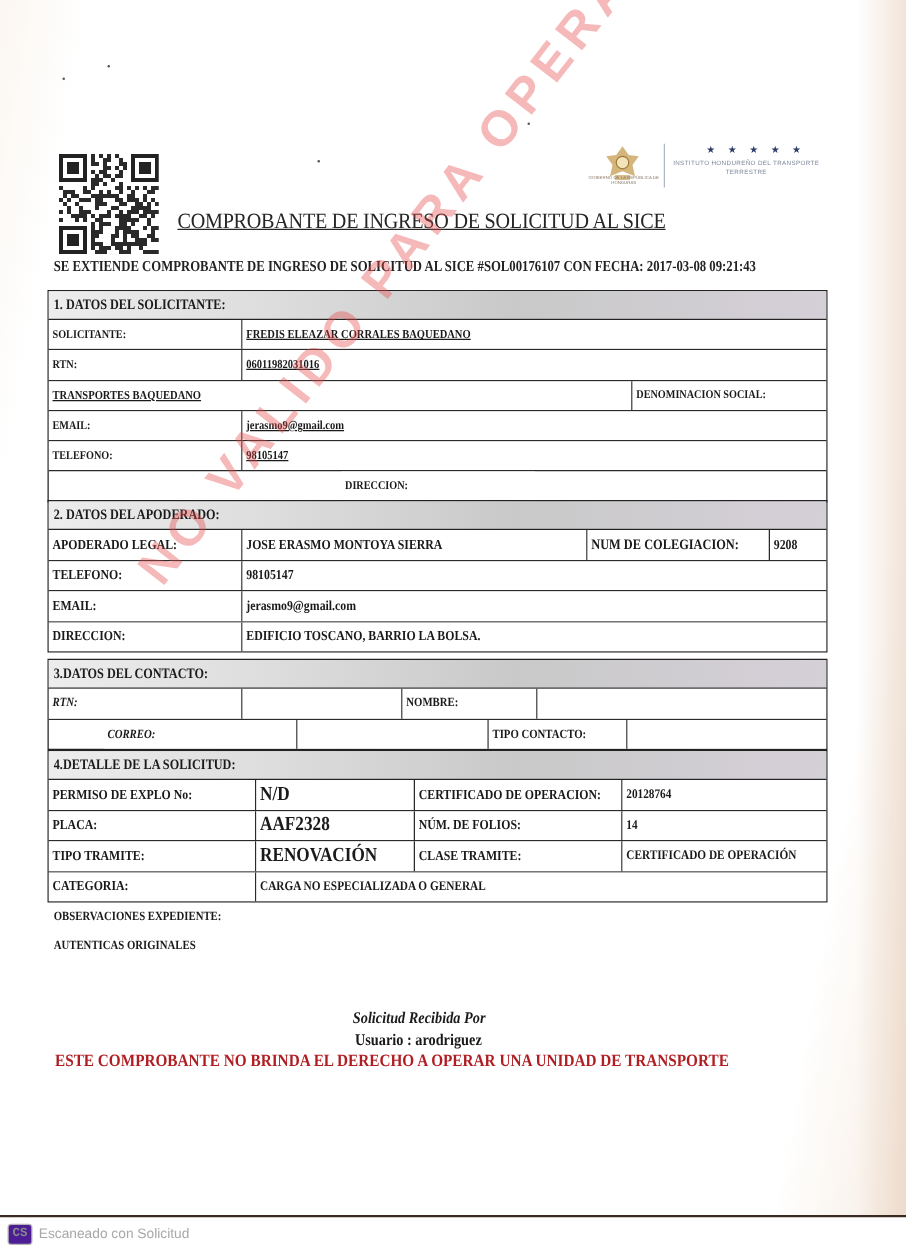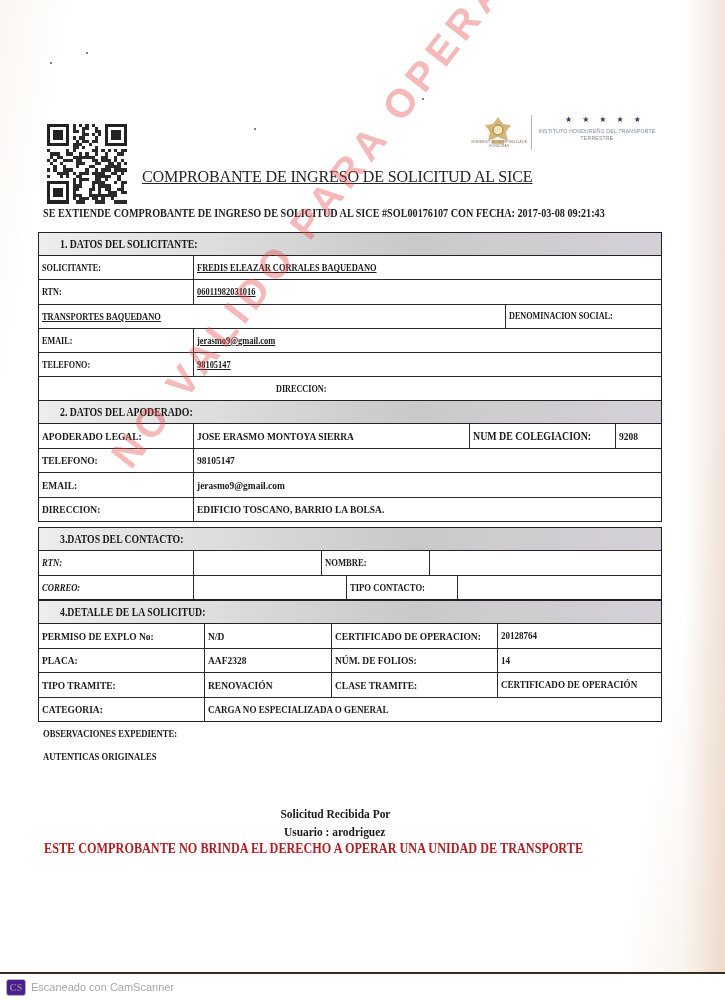--- a/index.html
+++ b/index.html
@@ -20,21 +20,21 @@
   }
   .scan-edge {
     position: absolute; left: 0; top: 972px; width: 725px; height: 2px; background: #3a2a22;
   }
   .footer {
     position: absolute; left: 0; top: 974px; width: 725px; height: 26px; background: #ffffff;
     display: flex; align-items: center; padding-left: 6px; box-sizing: border-box;
   }
   .cs-logo {
     width: 18px; height: 15px; border: 1px solid #b5b5b5; border-radius: 3px; background: #4c1d95;
-    color: #8a8a8a; font-family: Liberation Serif, serif; font-weight: bold; font-size: 10px;
+    color: #8a8a8a; font-family: Liberation Mono, monospace; font-weight: bold; font-size: 10px;
     display: flex; align-items: center; justify-content: center; margin-right: 5px;
   }
   .cs-text { font-family: "Liberation Sans", sans-serif; font-size: 11px; color: #a8a8a8; }
 
   .qr {
     position: absolute; left: 47px; top: 122px; width: 80px; height: 83px;
     background-color: #fff;
   }
   .qr svg { width: 100%; height: 100%; display: block; }
 
@@ -59,21 +59,21 @@
     position: absolute; left: 43px; top: 206px; font-size: 12.2px; font-weight: bold; color: #222;
     white-space: nowrap; transform: scaleX(0.835); transform-origin: left;
   }
 
   .section {
     position: absolute; left: 38px; width: 624px; border: 1.5px solid #222;
     box-sizing: border-box; background: transparent;
   }
   .sec-head {
     height: 22px; background: linear-gradient(90deg, #ededed 0%, #dcdcdc 30%, #c9c9c9 60%, #d5d0d8 100%);
-    border-bottom: 1.5px solid #222; display: flex; align-items: center; padding-left: 21px;
+    border-bottom: 1.5px solid #222; display: flex; align-items: center; padding-left: 4px;
     font-weight: bold; font-size: 11.5px; white-space: nowrap;
   }
   .sec-head span { display: inline-block; transform: scaleX(0.85); transform-origin: left; }
   .row { display: flex; border-bottom: 1.3px solid #2a2a2a; }
   .row:last-child { border-bottom: none; justify-content: center; }
   .cell {
     border-right: 1.3px solid #2a2a2a; box-sizing: border-box; display: flex; align-items: center;
     padding-left: 3px; font-weight: bold; font-size: 10.5px; white-space: nowrap; overflow: hidden;
     background: rgba(255,255,255,0.6);
   }
@@ -92,37 +92,37 @@
   .s2 .c-val-short { width: 276px; font-size: 11px; }
   .s2 .c-colegio-l { width: 146px; font-size: 11.5px; }
   .s2 .c-colegio-v { flex: 1; font-size: 11px; }
 
   .s3 { top: 527px; }
   .s3 .row { height: 23.5px; }
   .s3 .r1 .a { width: 155px; font-size: 10px; font-style: italic; }
   .s3 .r1 .b { width: 128px; }
   .s3 .r1 .c { width: 108px; font-size: 10px; }
   .s3 .r1 .d { flex: 1; }
-  .s3 .r2 .a { width: 155px; font-size: 10px; font-style: italic; }
+  .s3 .r2 .a { width: 155px; font-size: 10px; font-style: italic; margin-left: 44px; }
   .s3 .r2 .b { width: 153px; }
   .s3 .r2 .c { width: 111px; font-size: 10px; }
   .s3 .r2 .d { flex: 1; }
 
   .s4 { top: 600px; }
   .s4 .row { height: 23.5px; }
   .s4 .a { width: 166px; font-size: 11px; }
-  .s4 .b { width: 127px; font-size: 11px; }
+  .s4 .b { width: 127px; font-size: 16px; }
   .s4 .c { width: 166px; font-size: 11px; }
   .s4 .d { flex: 1; font-size: 10.5px; }
   .s4 .bcd { flex: 1; font-size: 10.5px; }
 
   .obs-label { position: absolute; left: 43px; top: 728px; font-size: 10px; font-weight: bold; transform: scaleX(0.86); transform-origin: left; white-space: nowrap; }
   .obs-value { position: absolute; left: 43px; top: 751px; font-size: 10px; font-weight: bold; transform: scaleX(0.86); transform-origin: left; white-space: nowrap; }
 
-  .received-by { position: absolute; left: 0; width: 670px; top: 806px; text-align: center; font-size: 13px; font-weight: bold; }
+  .received-by { position: absolute; left: 0; width: 670px; top: 806px; text-align: center; font-size: 13px; font-weight: bold; font-style: italic; }
   .received-by span, .user-line span { display: inline-block; transform: scaleX(0.88); }
   .user-line { position: absolute; left: 0; width: 670px; top: 824px; text-align: center; font-size: 13px; font-weight: bold; }
   .warning {
     position: absolute; left: 44px; top: 841px; font-size: 13.8px; font-weight: bold; color: #b01e23;
     white-space: nowrap; transform: scaleX(0.885); transform-origin: left;
   }
 
   .watermark {
     position: absolute; left: 120px; top: 440px; font-size: 40px; font-weight: bold; color: rgba(232,70,70,0.38);
     transform: rotate(-52deg); transform-origin: left center; white-space: nowrap; letter-spacing: 6px;
@@ -576,14 +576,14 @@
   <div class="received-by"><span>Solicitud Recibida Por</span></div>
   <div class="user-line"><span>Usuario : arodriguez</span></div>
   <div class="warning">ESTE COMPROBANTE NO BRINDA EL DERECHO A OPERAR UNA UNIDAD DE TRANSPORTE</div>
 
   <div class="watermark">NO VALIDO PARA OPERAR</div>
 </div>
 
 <div class="scan-edge"></div>
 <div class="footer">
   <div class="cs-logo">CS</div>
-  <span class="cs-text">Escaneado con CamScanner</span>
+  <span class="cs-text">Escaneado con Solicitud</span>
 </div>
 
 </body></html>

